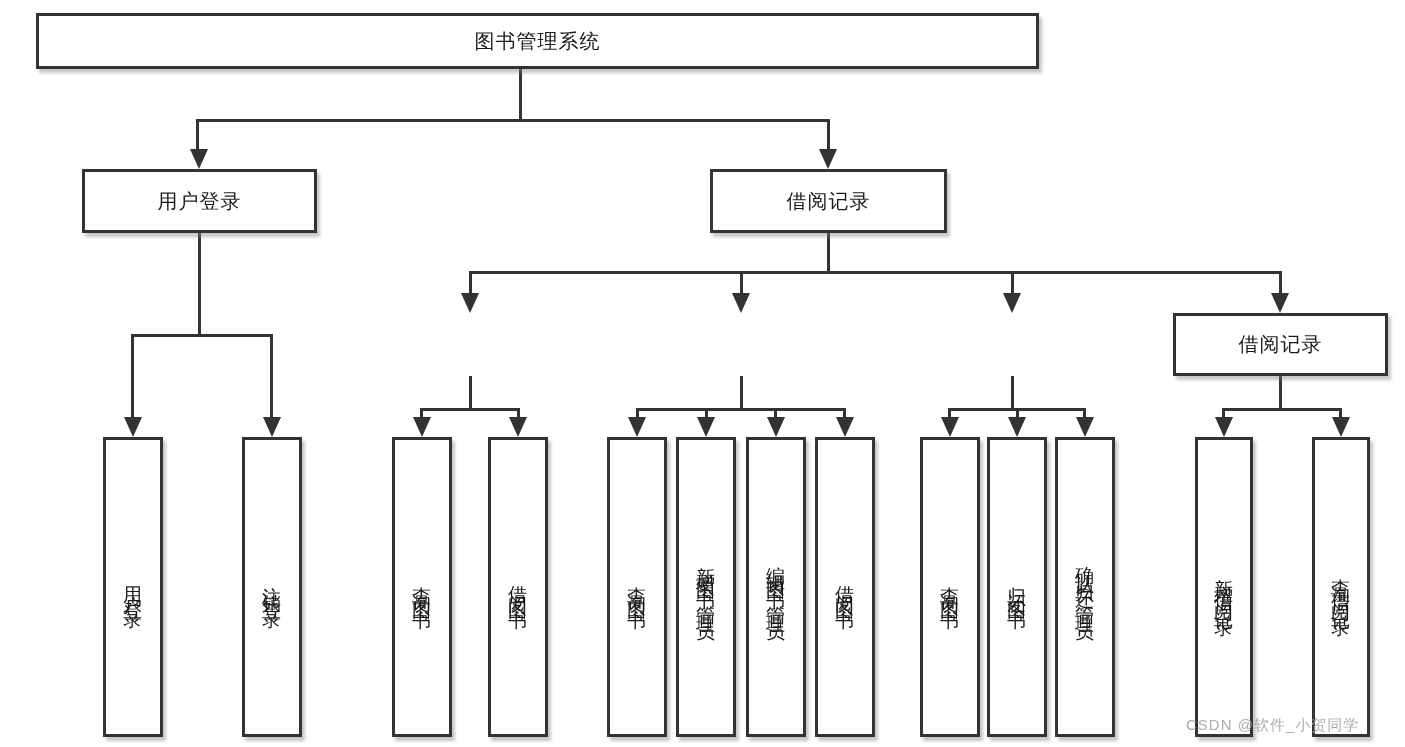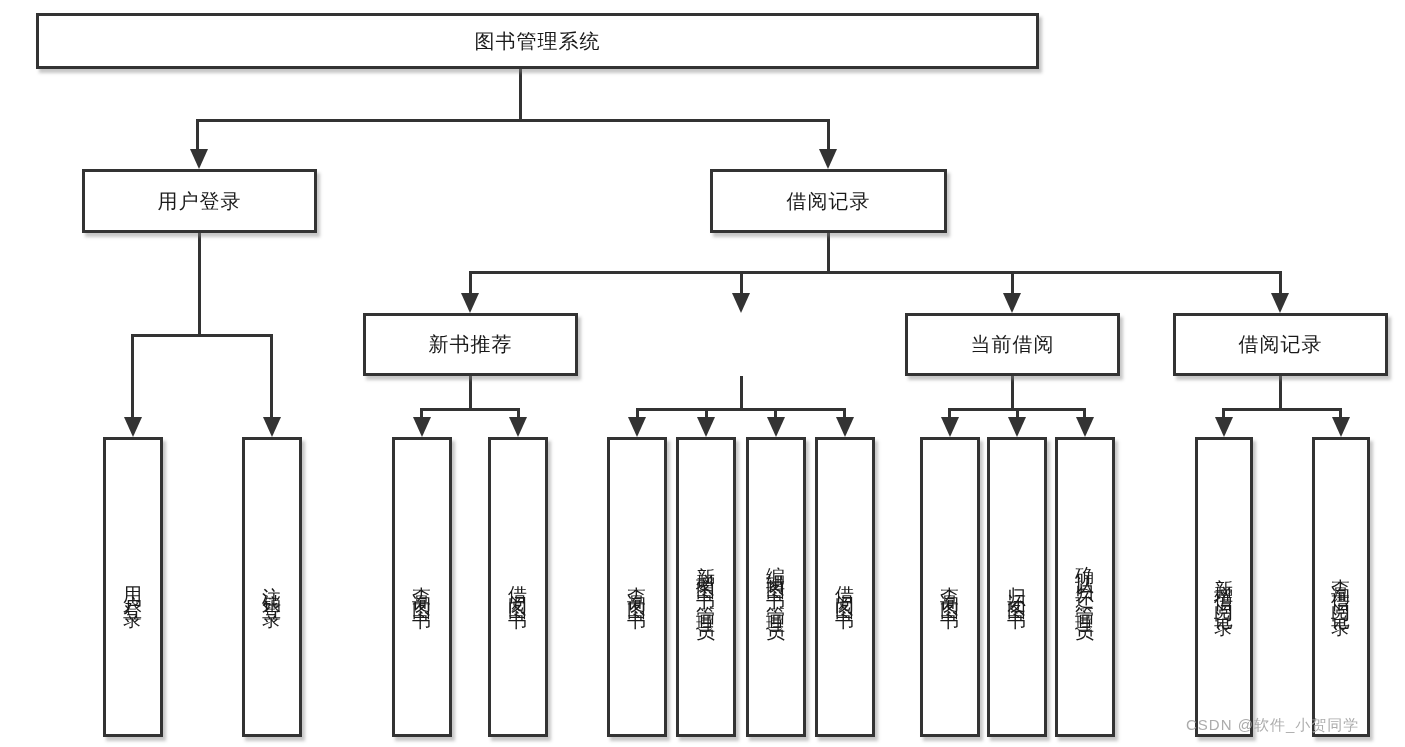--- a/index.html
+++ b/index.html
@@ -127,26 +127,20 @@
     <span class="label">图书管理系统</span>
   </div>
 
   <div class="box" style="left:82px;top:169px;width:235px;height:64px">
     <span class="label">用户登录</span>
   </div>
   <div class="box" style="left:710px;top:169px;width:237px;height:64px">
     <span class="label">借阅记录</span>
   </div>
 
-  <div class="box" style="left:363px;top:313px;width:215px;height:63px">
-    <span class="label">新书推荐</span>
-  </div>
-  <div class="box" style="left:905px;top:313px;width:215px;height:63px">
-    <span class="label">当前借阅</span>
-  </div>
   <div class="box" style="left:1173px;top:313px;width:215px;height:63px">
     <span class="label">借阅记录</span>
   </div>
 
   <div class="box" style="left:103px;top:437px;width:60px;height:300px">
     <span class="vtext">用户登录</span>
   </div>
   <div class="box" style="left:242px;top:437px;width:60px;height:300px">
     <span class="vtext">注销登录</span>
   </div>

